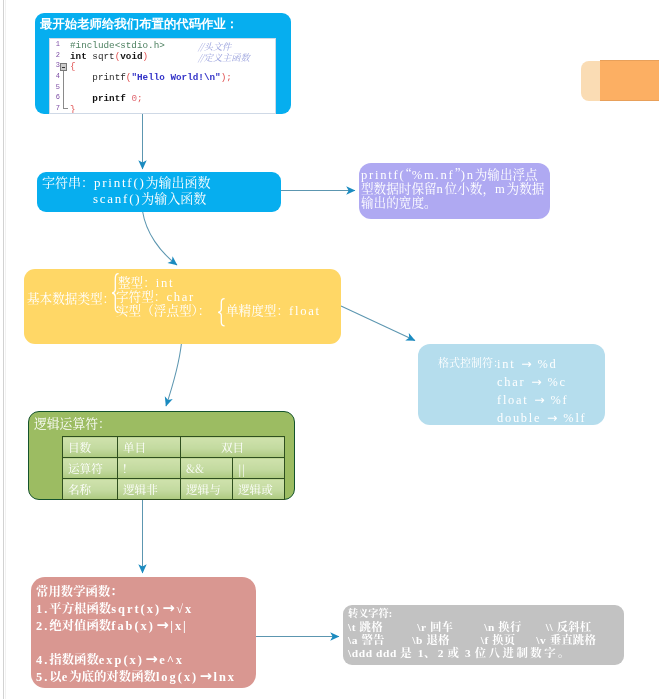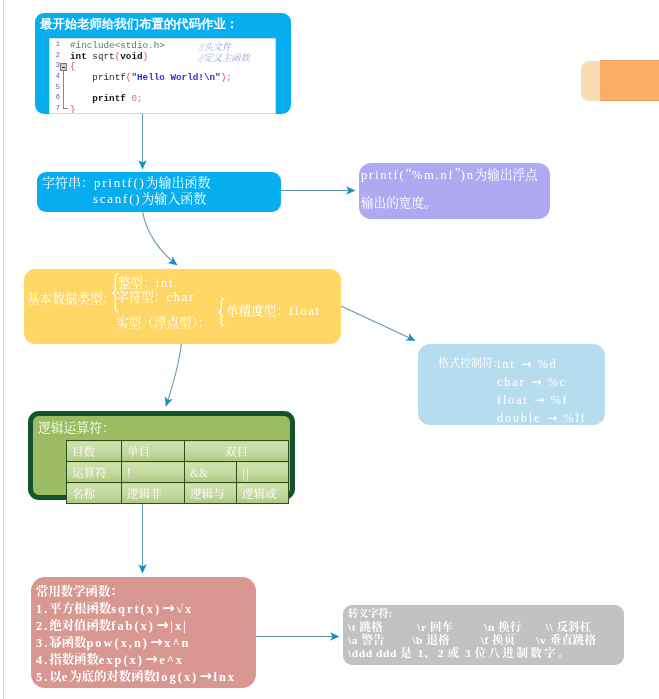--- a/index.html
+++ b/index.html
@@ -57,21 +57,21 @@
 #typeNode .lbl{position:absolute;left:3px;top:19px;font-size:12.6px;white-space:nowrap;}
 #typeNode .it{position:absolute;font-size:12.6px;white-space:nowrap;}
 .brsvg{position:absolute;}
 .brsvg path{fill:none;stroke:#ffffff;stroke-width:1.3;}
 
 #fmtNode{left:418px;top:344px;width:187px;height:81px;background:#B5DDED;border-radius:12px;}
 #fmtNode .lbl{position:absolute;left:20px;top:10px;font-size:11px;white-space:nowrap;text-align:center;}
 #fmtNode .r{position:absolute;left:79px;font-size:12.4px;white-space:nowrap;}
 
 #logicNode{left:28px;top:411px;width:267px;height:89px;background:#9CBC62;border-radius:11px;
-  border:5px solid #14532d;}
+  border:1px solid #14532d;}
 #logicTitle{position:absolute;left:5px;top:1px;font-size:12.8px;white-space:nowrap;color:#fff;}
 #logicTable{position:absolute;left:33px;top:24px;width:223px;border-collapse:collapse;
   table-layout:fixed;}
 #logicTable td{border:1px solid #2f4f1f;color:#ffffff;font-size:11.6px;height:21px;
   padding:0 0 0 5px;white-space:nowrap;box-sizing:border-box;
   background:linear-gradient(to bottom,#cfe2ac 0%,#c3daa0 55%,#adc97f 100%);}
 
 #mathNode{left:31px;top:577px;width:225px;height:111px;background:#D99791;border-radius:14px;}
 #mathNode .t{position:absolute;left:5px;font-size:12.4px;white-space:nowrap;color:#fff;font-weight:bold;}
 #mathNode .m{letter-spacing:2.0px;}
@@ -126,31 +126,32 @@
     </div>
   </div>
 
   <div class="node rbox cn" id="strNode">
     <div class="l1">字符串：<span class="m">printf()</span>为输出函数</div>
     <div class="l2"><span class="m">scanf()</span>为输入函数</div>
   </div>
 
   <div class="node rbox cn" id="printfNode">
     <div class="l" style="top:1px"><span class="m">printf(</span>“<span class="m">%m.nf</span>”<span class="m">)n</span>为输出浮点</div>
+    <div class="l" style="top:15px">型数据时保留<span class="m">n</span>位小数，<span class="m">m</span>为数据</div>
     <div class="l" style="top:29px">输出的宽度。</div>
   </div>
 
   <div class="node rbox cn" id="typeNode">
     <div class="lbl">基本数据类型：</div>
     <svg class="brsvg" id="brace1" style="left:87px;top:4px" width="9" height="40" viewBox="0 0 9 40">
       <path d="M7.6,0.7 C4.6,0.7 4.3,2.6 4.3,5.2 L4.3,16.5 C4.3,18.9 3.2,19.6 1.2,20 C3.2,20.4 4.3,21.1 4.3,23.5 L4.3,34.8 C4.3,37.4 4.6,39.3 7.6,39.3"></path>
     </svg>
     <div class="it" style="left:94px;top:3px">整型：<span class="m">int</span></div>
     <div class="it" style="left:92px;top:17px">字符型：<span class="m">char</span></div>
-    <div class="it" style="left:92px;top:43px">实型（浮点型）：</div>
+    <div class="it" style="left:92px;top:31px">实型（浮点型）：</div>
     <svg class="brsvg" id="brace2" style="left:193px;top:29px" width="9" height="29" viewBox="0 0 9 29">
       <path d="M7.6,0.7 C4.6,0.7 4.3,2.2 4.3,4.3 L4.3,11.3 C4.3,13.3 3.2,13.9 1.2,14.3 C3.2,14.7 4.3,15.3 4.3,17.3 L4.3,24.3 C4.3,26.4 4.6,27.9 7.6,27.9"></path>
     </svg>
     <div class="it" style="left:202px;top:31px">单精度型：<span class="m">float</span></div>
   </div>
 
   <div class="node rbox cn" id="fmtNode">
     <div class="lbl">格式控制符：</div>
     <div class="r" style="top:10px"><span class="m">int </span><span class="ar">→</span><span class="m"> %d</span></div>
     <div class="r" style="top:28px"><span class="m">char </span><span class="ar">→</span><span class="m"> %c</span></div>
@@ -180,21 +181,20 @@
         <td>逻辑或</td>
       </tr>
     </tbody>
       </table>
   </div>
 
   <div class="node rbox cn" id="mathNode">
     <div class="t" style="top:5px">常用数学函数：</div>
     <div class="t" style="top:22px"><span class="m">1.</span>平方根函数<span class="m">sqrt(x)</span><span class="ar">→</span><span class="m">√x</span></div>
     <div class="t" style="top:39px"><span class="m">2.</span>绝对值函数<span class="m">fab(x)</span><span class="ar">→</span><span class="m">|x|</span></div>
-    <div class="t" style="top:56px"><span class="m">3.</span>幂函数<span class="m">pow(x,n)</span><span class="ar">→</span><span class="m">x^n</span></div>
     <div class="t" style="top:73px"><span class="m">4.</span>指数函数<span class="m">exp(x)</span><span class="ar">→</span><span class="m">e^x</span></div>
     <div class="t" style="top:90px"><span class="m">5.</span>以<span class="m">e</span>为底的对数函数<span class="m">log(x)</span><span class="ar">→</span><span class="m">lnx</span></div>
   </div>
 
   <div class="node rbox cn" id="escNode">
     <div class="t ttl" style="left:5px;top:0px">转义字符<span class="m">:</span></div>
     <div class="t" style="left:5px;top:26px"><span class="m">\a </span>警告<span class="m">        \b </span>退格<span class="m">         \f </span>换页<span class="m">      \v </span>垂直跳格</div>
     <div class="t" style="left:5px;top:13px"><span class="m">\t </span>跳格<span class="m">          \r </span>回车<span class="m">         \n </span>换行<span class="m">       \\ </span>反斜杠</div>
     <div class="t" style="left:5px;top:39px;letter-spacing:2.5px"><span class="m">\ddd ddd </span>是<span class="m"> 1</span>、<span class="m">2 </span>或<span class="m"> 3 </span>位八进制数字。</div>
   </div>

